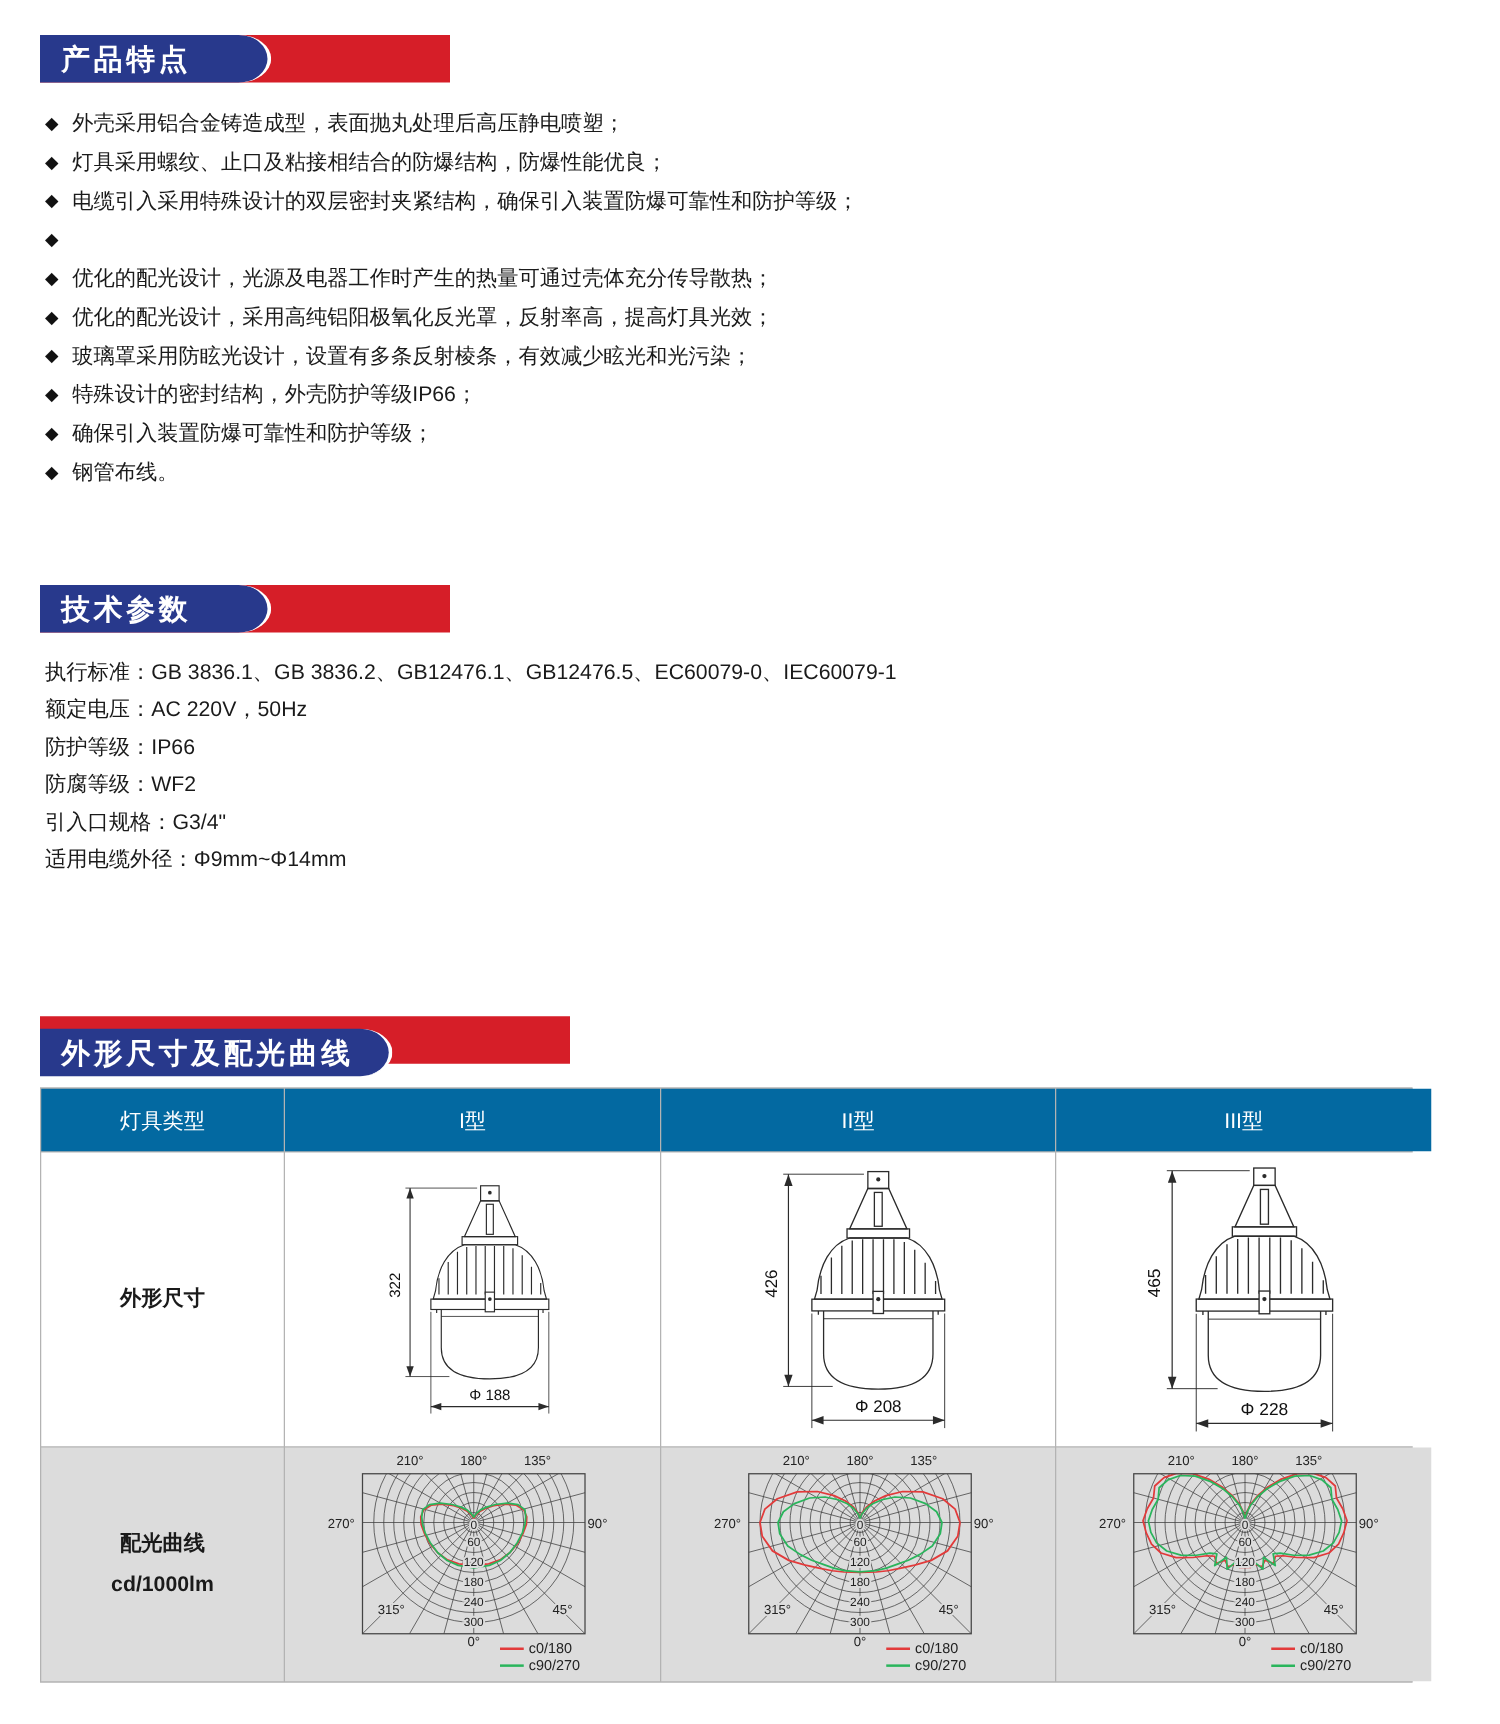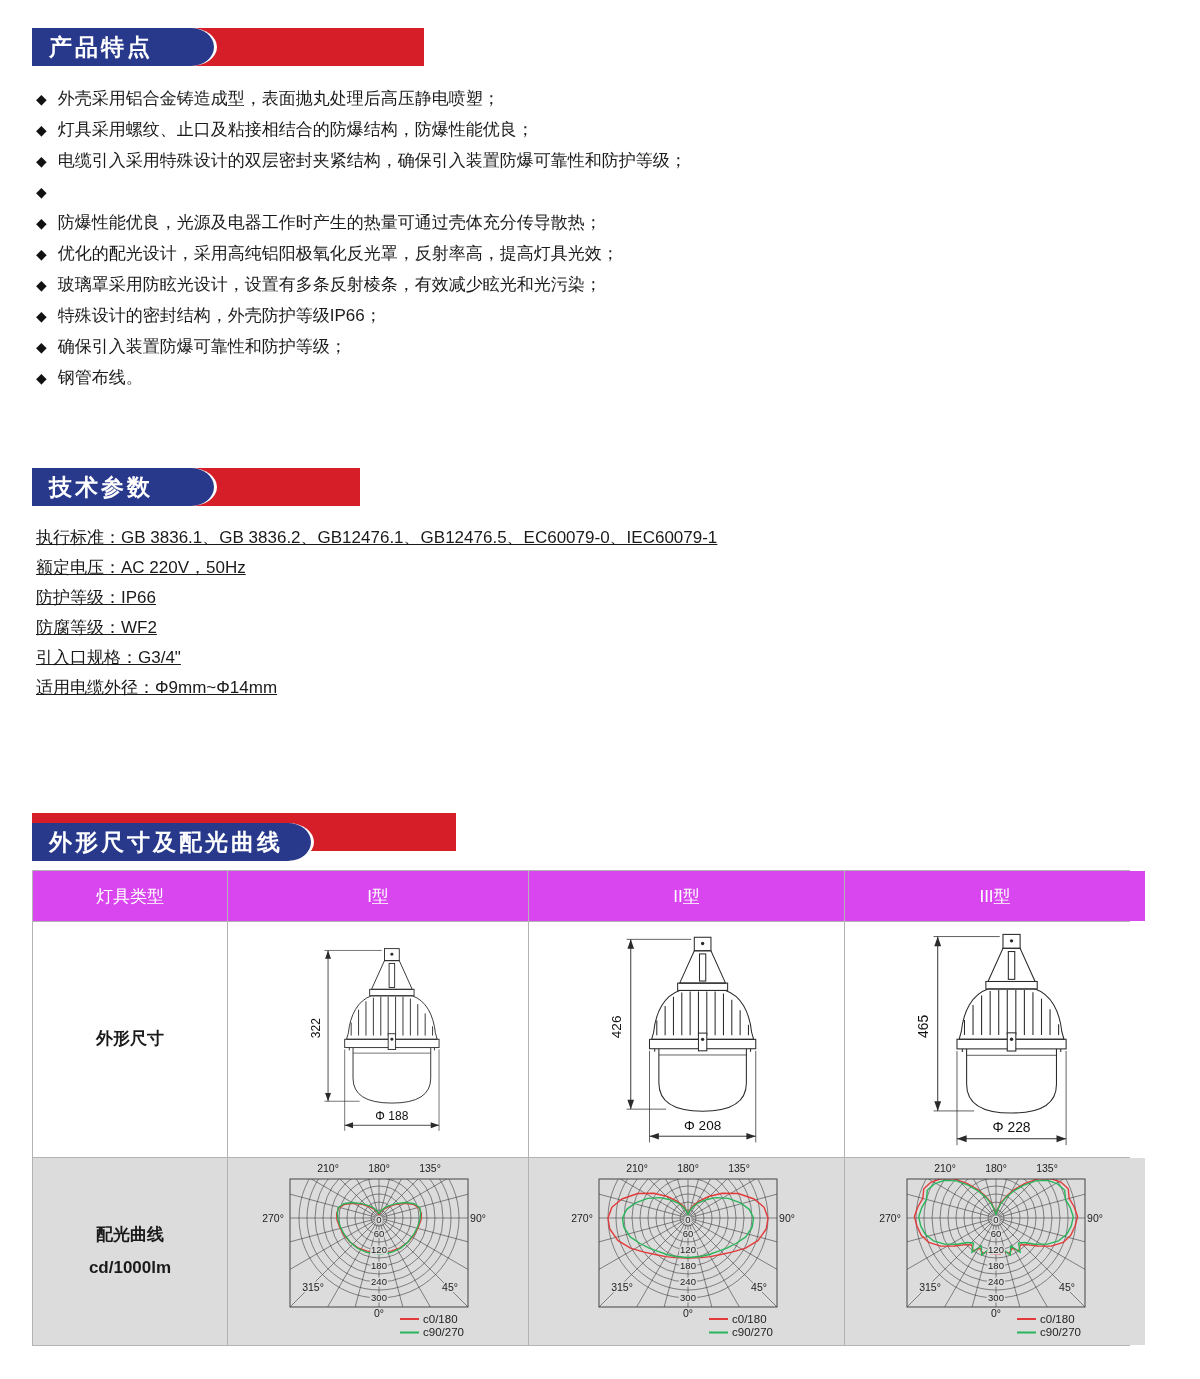--- a/index.html
+++ b/index.html
@@ -5,43 +5,43 @@
   html,body{margin:0;padding:0;background:#fff;}
   .page{position:relative;width:1200px;height:1379px;background:#fff;overflow:hidden;
         font-family:"Liberation Sans","DejaVu Sans",sans-serif;color:#1a1a1a;}
 
   
   .banner{position:absolute;height:38px;background:#d61e28;}
   .banner .blue{position:absolute;left:0;top:0;height:38px;background:#28398c;
     border-radius:0 26px 26px 0 / 0 19px 19px 0;border-right:3px solid #fff;
     display:flex;align-items:center;box-sizing:border-box;
     color:#fff;font-size:23px;font-weight:bold;letter-spacing:3px;padding-left:17px;}
-  #features-banner{top:28px;left:32px;width:392px;}
+  #features-banner{top:28px;left:32px;width:328px;}
   #features-banner .blue{width:185px;}
   #tech-banner{top:468px;left:32px;width:328px;}
   #tech-banner .blue{width:185px;font-family:Liberation Serif, serif;}
   #dims-banner{top:813px;left:32px;width:424px;}
   #dims-banner .blue{width:282px;margin-top:10px;}
 
   
   #features-list{position:absolute;top:83px;left:36px;list-style:none;margin:0;padding:0;}
   #features-list li{height:31px;display:flex;align-items:center;font-size:17px;}
   #features-list .bullet{font-size:14px;margin-right:11px;color:#111;}
 
   
   #tech-list{position:absolute;top:523px;left:36px;}
-  #tech-list .tech-row{height:30px;line-height:30px;font-size:17px;text-decoration:underline;}
+  #tech-list .tech-row{height:30px;line-height:30px;font-size:17px;}
 
   
   .spec-table{position:absolute;top:870px;left:32px;width:1098px;
     display:grid;grid-template-columns:194px 300px 315px 1fr;
     grid-template-rows:50px 235px 187px;gap:1px;background:#b3b3b3;
     border:1px solid #b3b3b3;box-sizing:border-box;}
   .spec-table .cell{background:#fff;display:flex;align-items:center;justify-content:center;}
-  .spec-table .th{background:#d946ef;color:#fff;font-size:17px;}
+  .spec-table .th{background:#0369a1;color:#fff;font-size:17px;}
   .spec-table .rowlabel{font-size:17px;flex-direction:column;line-height:1.9;font-weight:bold;}
   .spec-table .gray{background:#dcdcdc;}
   .lamp-cell{align-items:flex-start;padding-top:6px;box-sizing:border-box;}
   .chart-cell{align-items:flex-start;box-sizing:border-box;}
   svg text{font-family:"Liberation Sans","DejaVu Sans",sans-serif;}
   .tick-label{paint-order:stroke;stroke:#dcdcdc;stroke-width:3px;fill:#222;}
 </style>
 </head>
 <body>
 
@@ -61,21 +61,21 @@
       </li>
       <li>
         <span class="bullet">◆</span>
         <span>电缆引入采用特殊设计的双层密封夹紧结构，确保引入装置防爆可靠性和防护等级；</span>
       </li>
       <li>
         <span class="bullet">◆</span>
       </li>
       <li>
         <span class="bullet">◆</span>
-        <span>防爆性能优良，光源及电器工作时产生的热量可通过壳体充分传导散热；</span>
+        <span>优化的配光设计，光源及电器工作时产生的热量可通过壳体充分传导散热；</span>
       </li>
       <li>
         <span class="bullet">◆</span>
         <span>优化的配光设计，采用高纯铝阳极氧化反光罩，反射率高，提高灯具光效；</span>
       </li>
       <li>
         <span class="bullet">◆</span>
         <span>玻璃罩采用防眩光设计，设置有多条反射棱条，有效减少眩光和光污染；</span>
       </li>
       <li>

